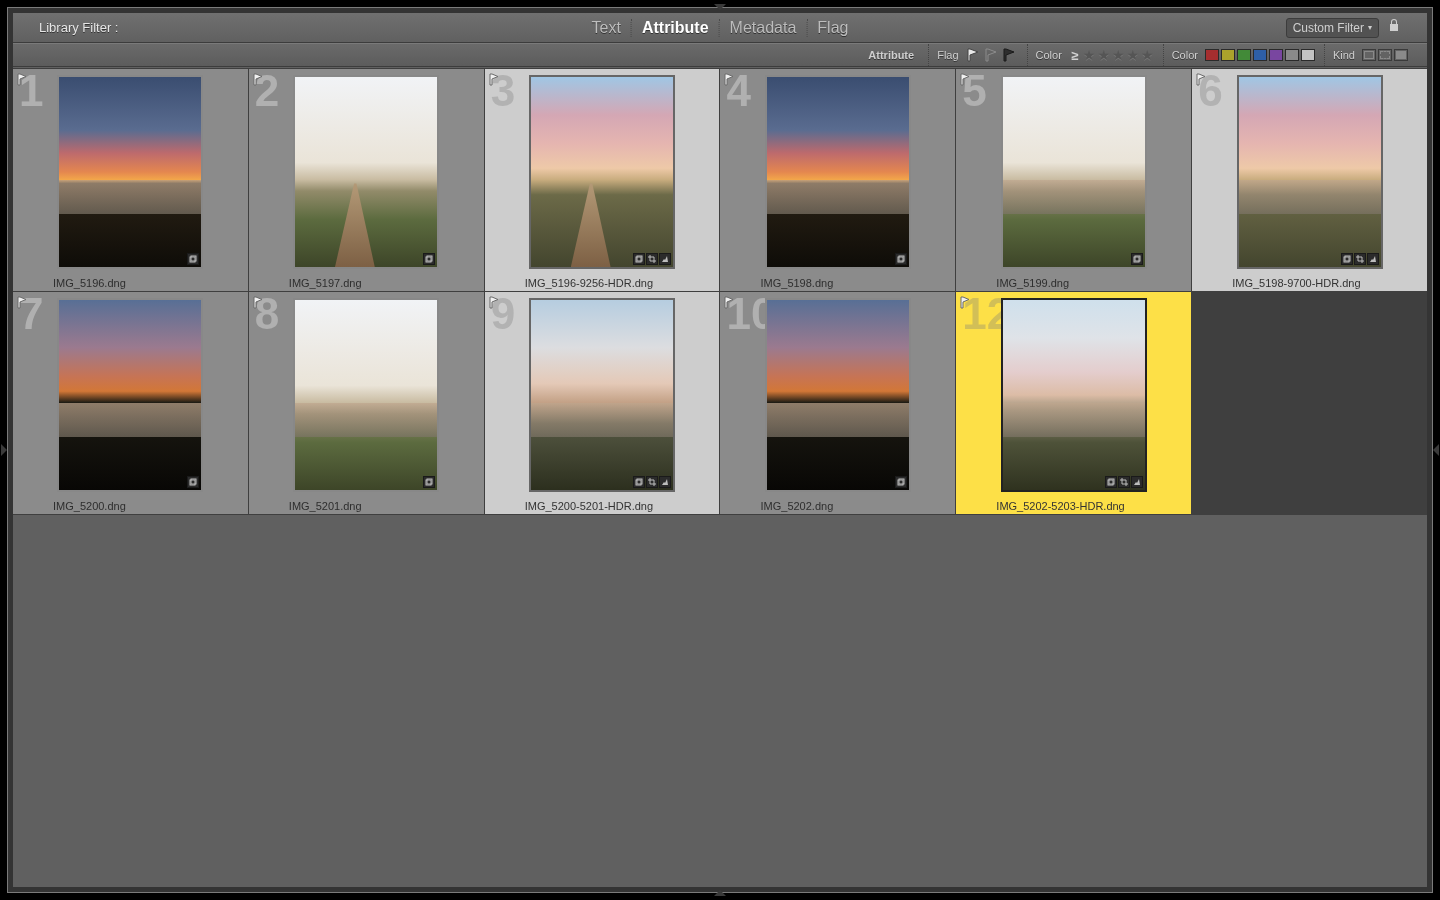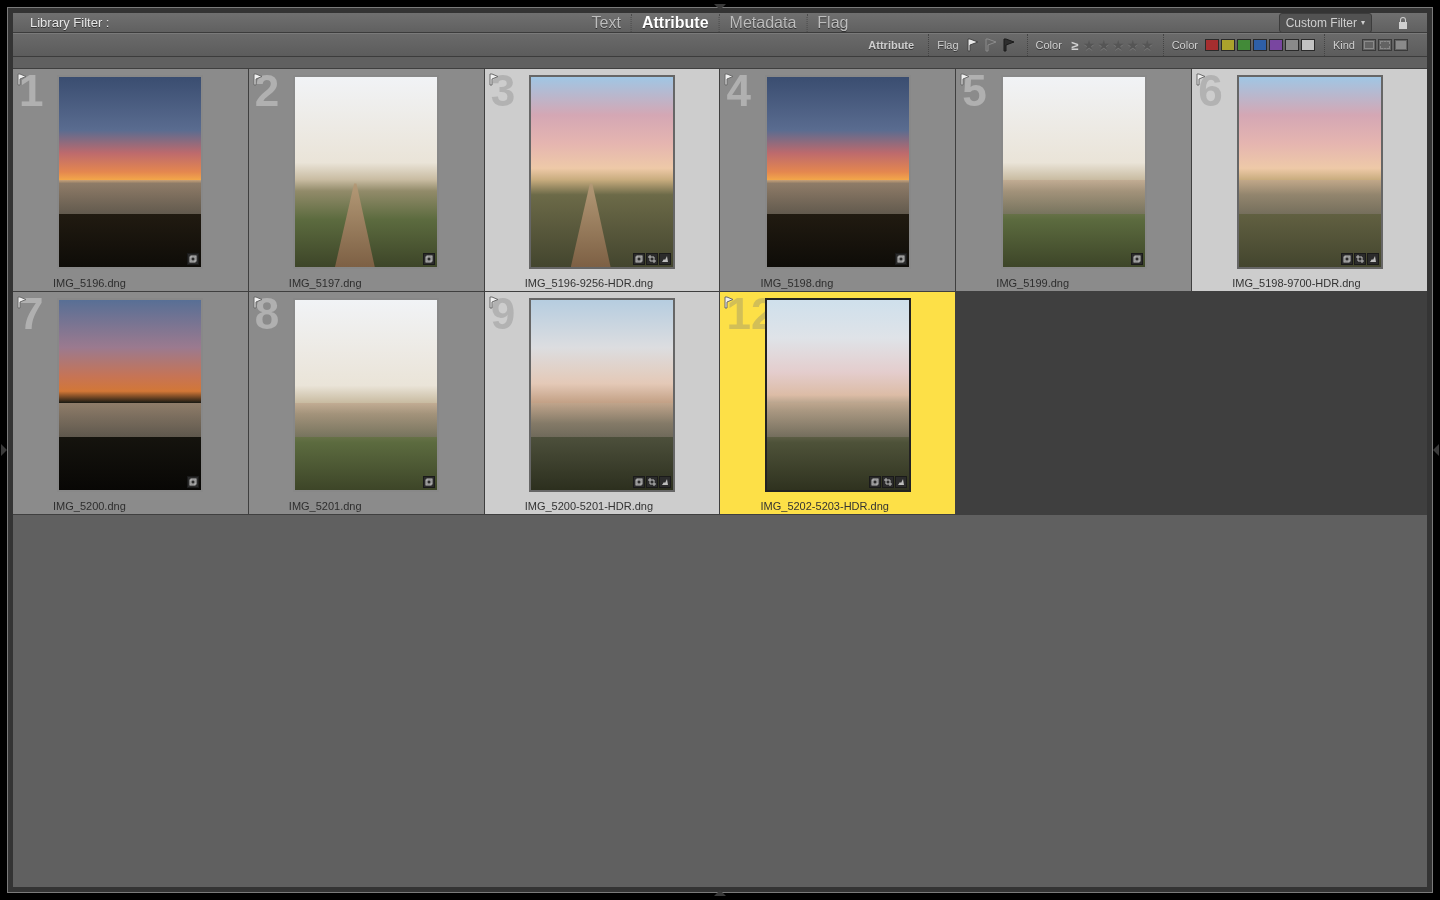--- a/index.html
+++ b/index.html
@@ -8,27 +8,27 @@
 
   
   .top-handle,.bottom-handle{position:absolute;left:50%;transform:translateX(-50%);width:0;height:0;border-left:6px solid transparent;border-right:6px solid transparent;cursor:pointer}
   .top-handle{top:-4px;border-top:6px solid #3a3a3a}
   .bottom-handle{bottom:-4px;border-bottom:6px solid #3a3a3a}
   .side-handle-l,.side-handle-r{position:absolute;top:50%;transform:translateY(-50%);width:0;height:0;border-top:6px solid transparent;border-bottom:6px solid transparent;cursor:pointer}
   .side-handle-l{left:-12px;border-left:6px solid #3a3a3a}
   .side-handle-r{right:-12px;border-right:6px solid #3a3a3a}
 
   
-  .filter-bar{height:20px;background:linear-gradient(#707070,#606060);border-bottom:1px solid #3c3c3c;display:flex;align-items:center;position:relative;box-sizing:border-box;padding:0 17px}
+  .filter-bar{height:30px;background:linear-gradient(#707070,#606060);border-bottom:1px solid #3c3c3c;display:flex;align-items:center;position:relative;box-sizing:border-box;padding:0 26px}
   .filter-title{color:#e6e6e6;font-size:13px;text-shadow:0 1px 0 #333;font-weight:400}
   .filter-tabs{position:absolute;left:50%;transform:translateX(-50%);display:flex;gap:0}
   .filter-tab{color:#bdbdbd;padding:0 10px;cursor:pointer;font-size:16px;text-shadow:0 1px 0 #333;border-right:1px dotted #4a4a4a}
   .filter-tab:last-child{border-right:none}
   .filter-tab.active{color:#fff;font-weight:bold}
-  .filter-right{margin-left:auto;display:flex;align-items:center;gap:24px}
+  .filter-right{margin-left:auto;display:flex;gap:8px}
   .custom-filter{color:#cfcfcf;font-size:12px;display:flex;align-items:center;cursor:pointer;padding:2px 6px;background:#525252;border:1px solid #3c3c3c;border-radius:3px}
   .custom-filter .chev{margin-left:4px;font-size:8px}
   .lock-icon{width:14px;height:14px;display:flex;align-items:center;justify-content:center;color:#cfcfcf}
 
   
   .attr-bar{height:24px;background:linear-gradient(#6a6a6a,#5c5c5c);border-top:1px solid #7a7a7a;border-bottom:1px solid #3c3c3c;display:flex;align-items:center;justify-content:flex-end;padding-right:10px;font-size:11px;box-sizing:border-box}
   .attr-group{display:flex;align-items:center;height:100%;padding:0 8px;border-left:1px dotted #444}
   .attr-label{color:#cfcfcf;text-shadow:0 1px 0 #333;margin-right:6px}
   .attr-label.strong{font-weight:bold}
   .flag-btn{width:16px;height:14px;margin:0 1px;cursor:pointer;position:relative}
@@ -364,20 +364,40 @@
                 </div>
                 <div class="badge">
                   <svg viewBox="0 0 8 8">
                     <path d="M1 7l2-3 1 1 2-4 1 6z" fill="#bdbdbd"></path>
                   </svg>
                 </div>
               </div>
             </div>
             <div class="filename">IMG_5200-5201-HDR.dng</div>
           </div>
+          <div class="cell">
+            <div class="num">10</div>
+            <div class="pick"><svg viewBox="0 0 11 13" width="11" height="13">
+                <path d="M1 1h2l6 2.5L3 6v6H1z" fill="#f0f0f0" stroke="#6a6a6a"></path>
+              </svg></div>
+            <div class="thumb-wrap">
+              <div class="thumb dusk water">
+                <div class="sky"></div>
+              </div>
+              <div class="badge-tray">
+                <div class="badge">
+                  <svg viewBox="0 0 8 8">
+                    <rect x="1" y="2" width="5" height="5" fill="none" stroke="#bdbdbd"></rect>
+                    <rect x="2" y="1" width="5" height="5" fill="none" stroke="#bdbdbd"></rect>
+                  </svg>
+                </div>
+              </div>
+            </div>
+            <div class="filename">IMG_5202.dng</div>
+          </div>
           <div class="cell selected active">
             <div class="num">12</div>
             <div class="pick"><svg viewBox="0 0 11 13" width="11" height="13">
                 <path d="M1 1h2l6 2.5L3 6v6H1z" fill="#f0f0f0" stroke="#6a6a6a"></path>
               </svg></div>
             <div class="thumb-wrap">
               <div class="thumb soft water">
                 <div class="sky"></div>
               </div>
               <div class="badge-tray">

